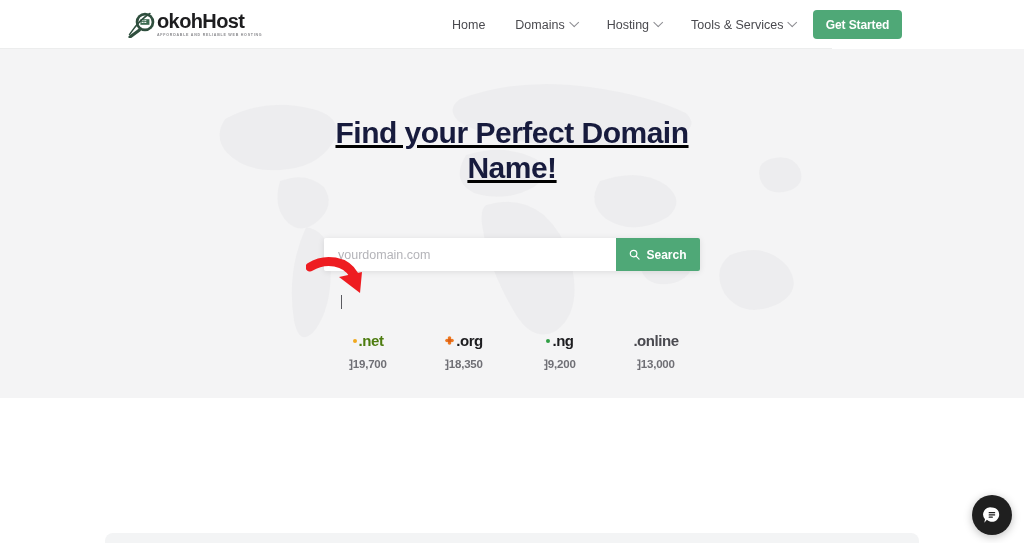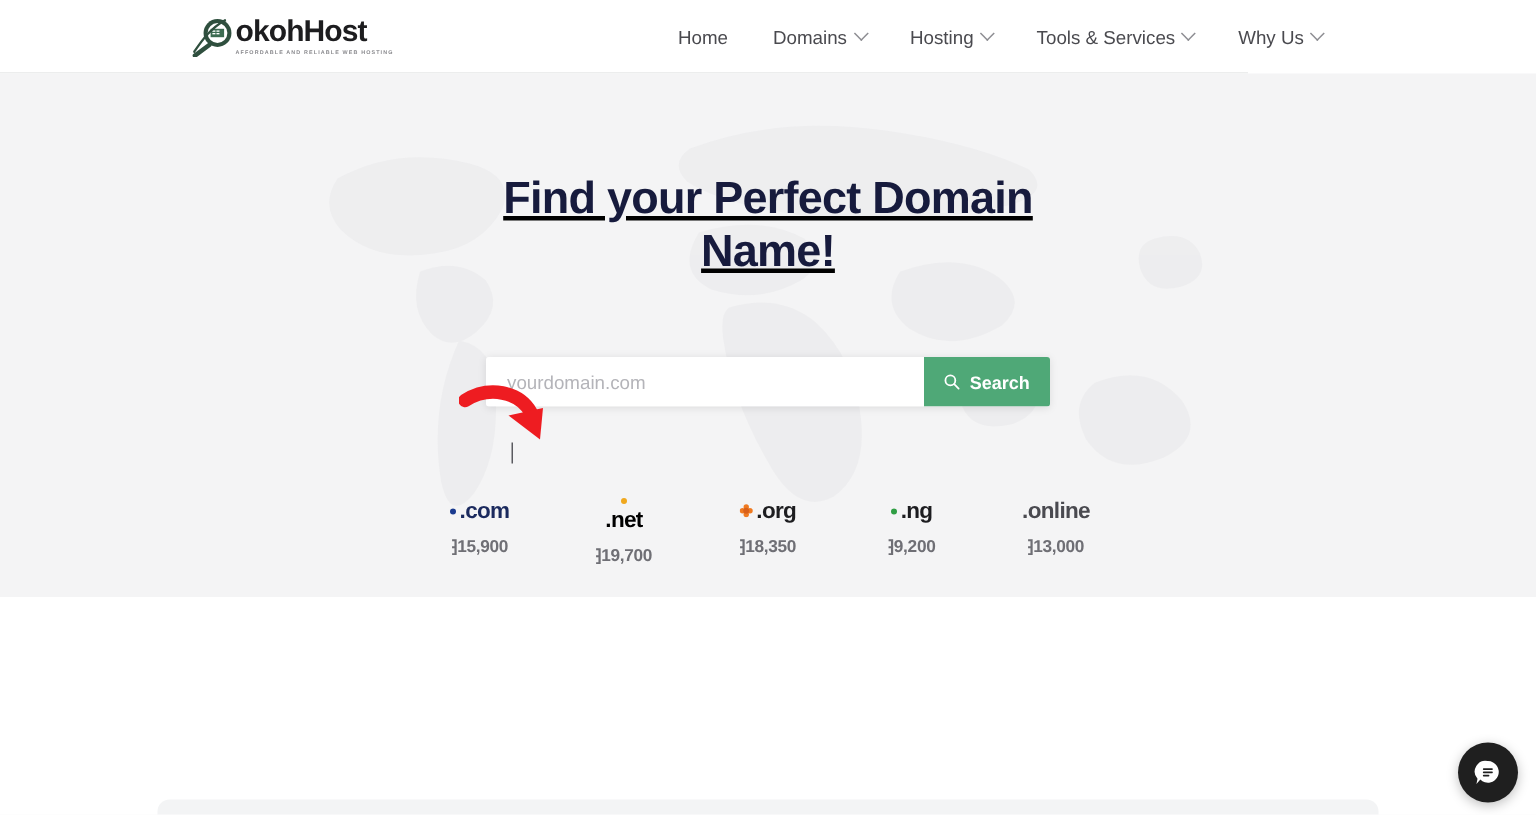--- a/index.html
+++ b/index.html
@@ -223,20 +223,21 @@
       <div class="nav-item">
         <span>Tools &amp; Services</span>
         <span class="chev"></span>
       </div>
       <div class="nav-item">
         <span>Why Us</span>
         <span class="chev"></span>
       </div>
     </div>
 
+    <button class="cta-btn">Get Started</button>
   </div>
 
   <div class="hero">
 
     <svg class="hero-map" viewBox="0 0 760 320">
       <g fill="#e8e8ea">
         <path d="M95 60 q40-22 88-10 q30 8 22 30 q-14 26-46 30 q-40 6-62-16 q-14-16-2-34z"></path>
         <path d="M150 122 q26-10 44 6 q12 18-6 34 q-16 14-30 2 q-16-16-8-42z"></path>
         <path d="M176 168 q22 4 24 30 q4 46-14 72 q-16 20-22-8 q-8-50 12-94z"></path>
         <path d="M330 40 q58-22 130-12 q58 8 96 26 q16 16-14 24 q-66 14-128 8 q-62-8-86-24 q-12-12 2-22z"></path>
@@ -265,30 +266,23 @@
           <circle cx="5" cy="5" r="3.6" fill="none" stroke="#ffffff" stroke-width="1.3"></circle>
           <line x1="7.8" y1="7.8" x2="11" y2="11" stroke="#ffffff" stroke-width="1.3" stroke-linecap="round"></line>
         </svg>
         <span>Search</span>
       </button>
     </div>
     <div class="caret"></div>
 
     <div class="tlds">
 
+
       <div class="tld">
-        <div class="tld-name" style="color:#1b2a5e;">
-          <span class="dot" style="background:#1a3a8f;"></span>
-          <span>.com</span>
-        </div>
-        <div class="tld-price">⁆15,900</div>
-      </div>
-
-      <div class="tld">
-        <div class="tld-name" style="color:#000000;flex-direction:column;">
+        <div class="tld-name" style="color:#4d7c0f;">
           <span class="dot" style="background:#f0a81e;"></span>
           <span>.net</span>
         </div>
         <div class="tld-price">⁆19,700</div>
       </div>
 
       <div class="tld">
         <div class="tld-name" style="color:#1d1d20;">
           <svg class="org-mark" viewBox="0 0 10 10">
             <circle cx="5" cy="2.2" r="2" fill="#ef7a21"></circle>

